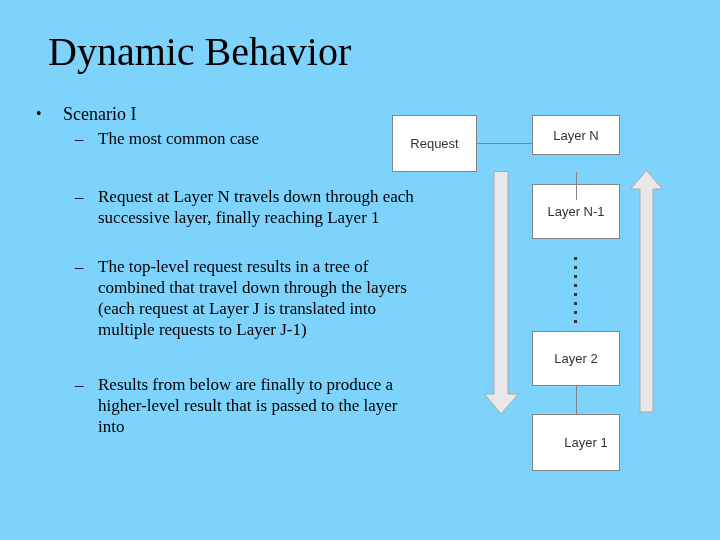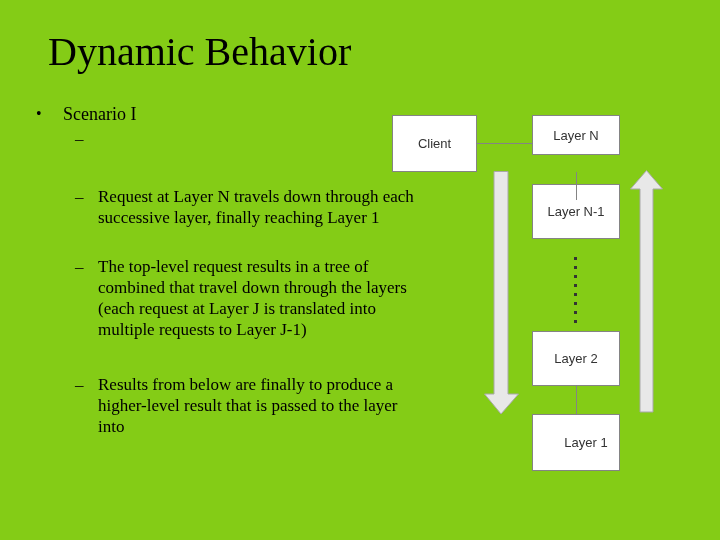--- a/index.html
+++ b/index.html
@@ -1,17 +1,17 @@
 <!DOCTYPE html>
 <html><head>
 <meta charset="utf-8">
 <style>
   html,body { margin:0; padding:0; background:#fff; }
   .slide {
-    position:relative; width:720px; height:540px; background:#84cc16;
+    position:relative; width:720px; height:540px; background:#7dd3fc;
     font-family:"Liberation Serif", serif; overflow:hidden; color:#000;
   }
   .title {
     position:absolute; left:48px; top:30px; margin:0;
     font-size:40px; font-weight:400; line-height:44px; color:#000;
     font-family:"Liberation Serif", serif;
   }
   .row { position:absolute; display:flex; white-space:nowrap; color:#000; }
   .l1 { left:36px; top:103px; font-size:18px; line-height:22px; }
   .l1 .marker { width:27px; font-size:16px; }
@@ -55,20 +55,23 @@
 
   <h1 class="title">Dynamic Behavior</h1>
 
   <div class="row l1">
     <span class="marker">•</span>
     <span>Scenario I</span>
   </div>
 
   <div class="row l2 item-0">
     <span class="marker">–</span>
+    <span class="lines">
+      <div>The most common case</div>
+    </span>
   </div>
 
   <div class="row l2 item-1">
     <span class="marker">–</span>
     <span class="lines">
       <div>Request at Layer N travels down through each</div>
       <div>successive layer, finally reaching Layer 1</div>
     </span>
   </div>
 
@@ -85,21 +88,21 @@
   <div class="row l2 item-3">
     <span class="marker">–</span>
     <span class="lines">
       <div>Results from below are finally to produce a</div>
       <div>higher-level result that is passed to the layer</div>
       <div>into</div>
     </span>
   </div>
 
   <div class="box box-client">
-    <span>Client</span>
+    <span>Request</span>
   </div>
   <div class="box box-layern">
     <span>Layer N</span>
   </div>
   <div class="box box-layern1">
     <span>Layer N-1</span>
   </div>
   <div class="box box-layer2">
     <span>Layer 2</span>
   </div>

